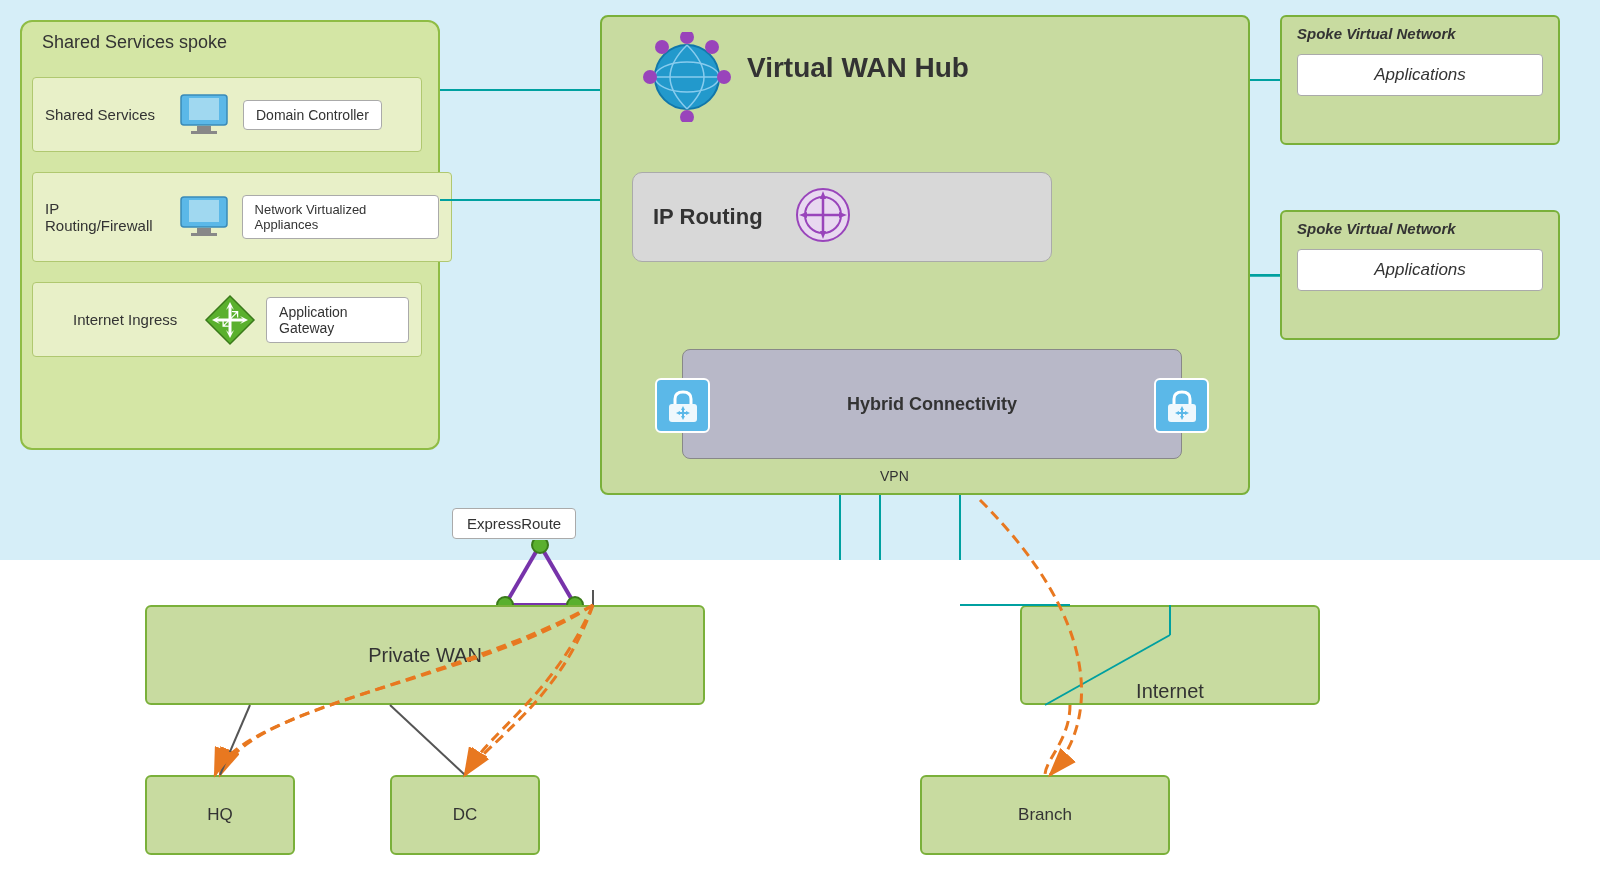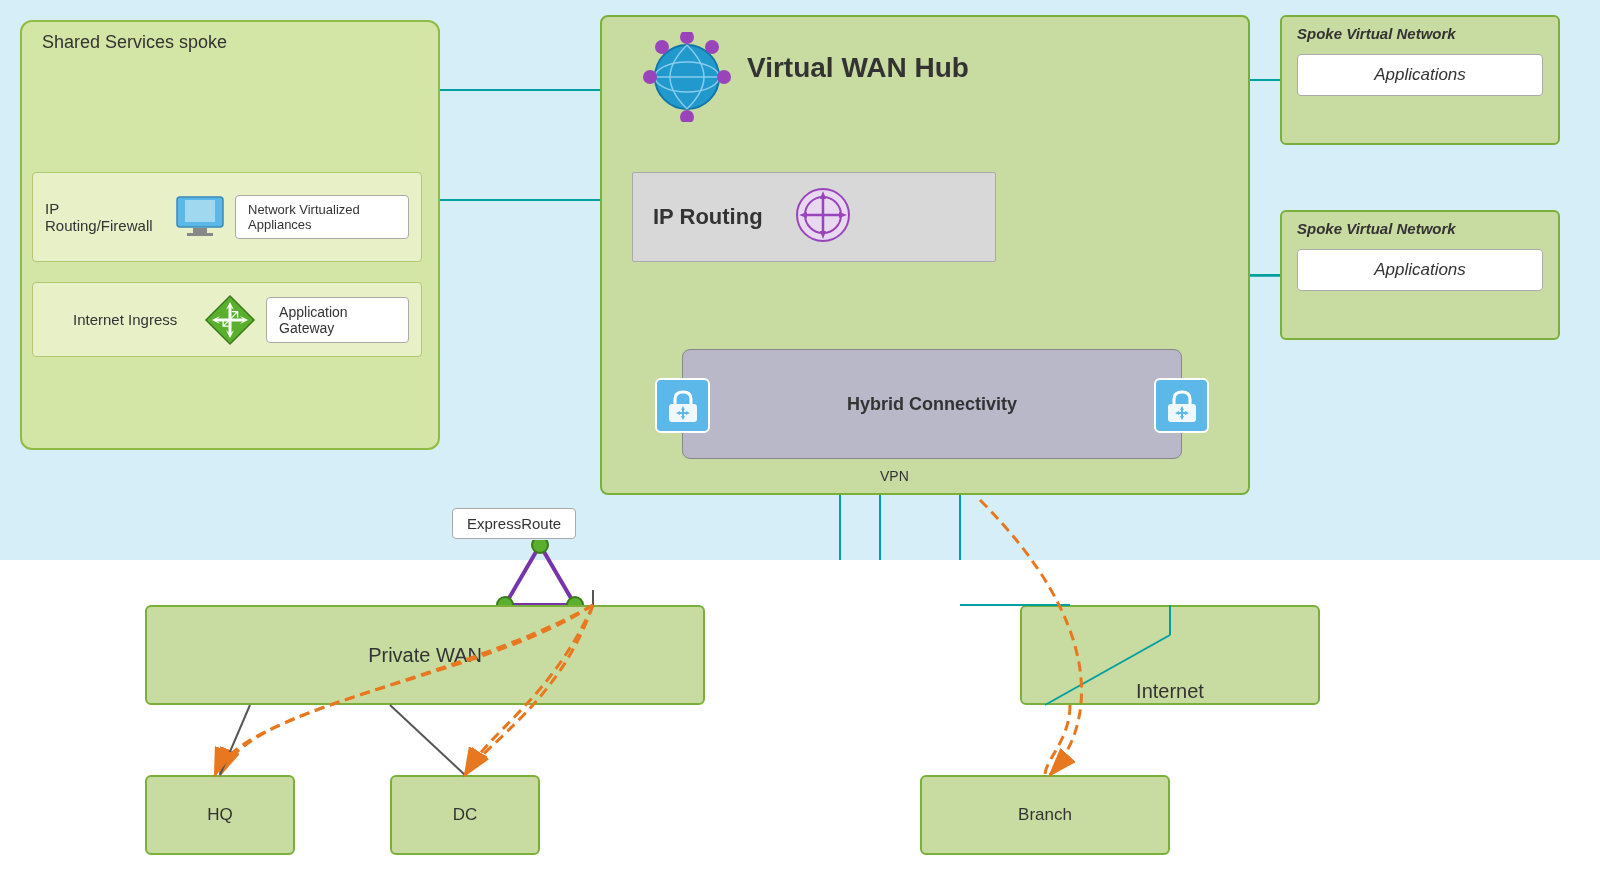--- a/index.html
+++ b/index.html
@@ -63,21 +63,21 @@
 
     
     .row1 {
       top: 55px; left: 10px;
       width: 390px;
       height: 75px;
     }
     
     .row2 {
       top: 150px; left: 10px;
-      width: 390px;
+      width: 420px;
       height: 90px;
     }
     
     .row3 {
       top: 260px; left: 10px;
       width: 390px;
       height: 75px;
       padding-left: 40px;
     }
 
@@ -109,25 +109,25 @@
       height: 480px;
       background: #c8dba0;
       border: 2px solid #7ab03a;
       border-radius: 8px;
     }
 
     
     .ip-routing-box {
       position: absolute;
       top: 155px; left: 30px;
-      width: 364px;
+      width: 420px;
       height: 90px;
       background: #d8d8d8;
       border: 1px solid #aaa;
-      border-radius: 2px;
+      border-radius: 10px;
       display: flex;
       align-items: center;
       padding: 8px 20px;
     }
     .ip-routing-label {
       font-size: 22px;
       color: #333;
       font-weight: bold;
     }
 
@@ -278,20 +278,33 @@
   </style>
 </head>
 <body>
 
 <div class="bg-light-blue"></div>
 <div class="bg-white-bottom"></div>
 
 <div class="shared-services-spoke">
   <div class="shared-services-spoke-title">Shared Services spoke</div>
 
+  <div class="service-row row1">
+    <span class="service-label">Shared Services</span>
+    <div class="icon-box">
+
+      <svg width="50" height="44" viewBox="0 0 50 44">
+        <rect x="2" y="2" width="46" height="30" rx="3" fill="#5bb8e8" stroke="#3a8ab8" stroke-width="1.5"></rect>
+        <rect x="10" y="5" width="30" height="22" fill="#a0d8f0"></rect>
+        <rect x="18" y="33" width="14" height="5" fill="#888"></rect>
+        <rect x="12" y="38" width="26" height="3" fill="#888"></rect>
+      </svg>
+    </div>
+    <div class="component-label">Domain Controller</div>
+  </div>
 
   <div class="service-row row2">
     <span class="service-label">IP Routing/Firewall</span>
     <div class="icon-box">
       <svg width="50" height="44" viewBox="0 0 50 44">
         <rect x="2" y="2" width="46" height="30" rx="3" fill="#5bb8e8" stroke="#3a8ab8" stroke-width="1.5"></rect>
         <rect x="10" y="5" width="30" height="22" fill="#a0d8f0"></rect>
         <rect x="18" y="33" width="14" height="5" fill="#888"></rect>
         <rect x="12" y="38" width="26" height="3" fill="#888"></rect>
       </svg>

